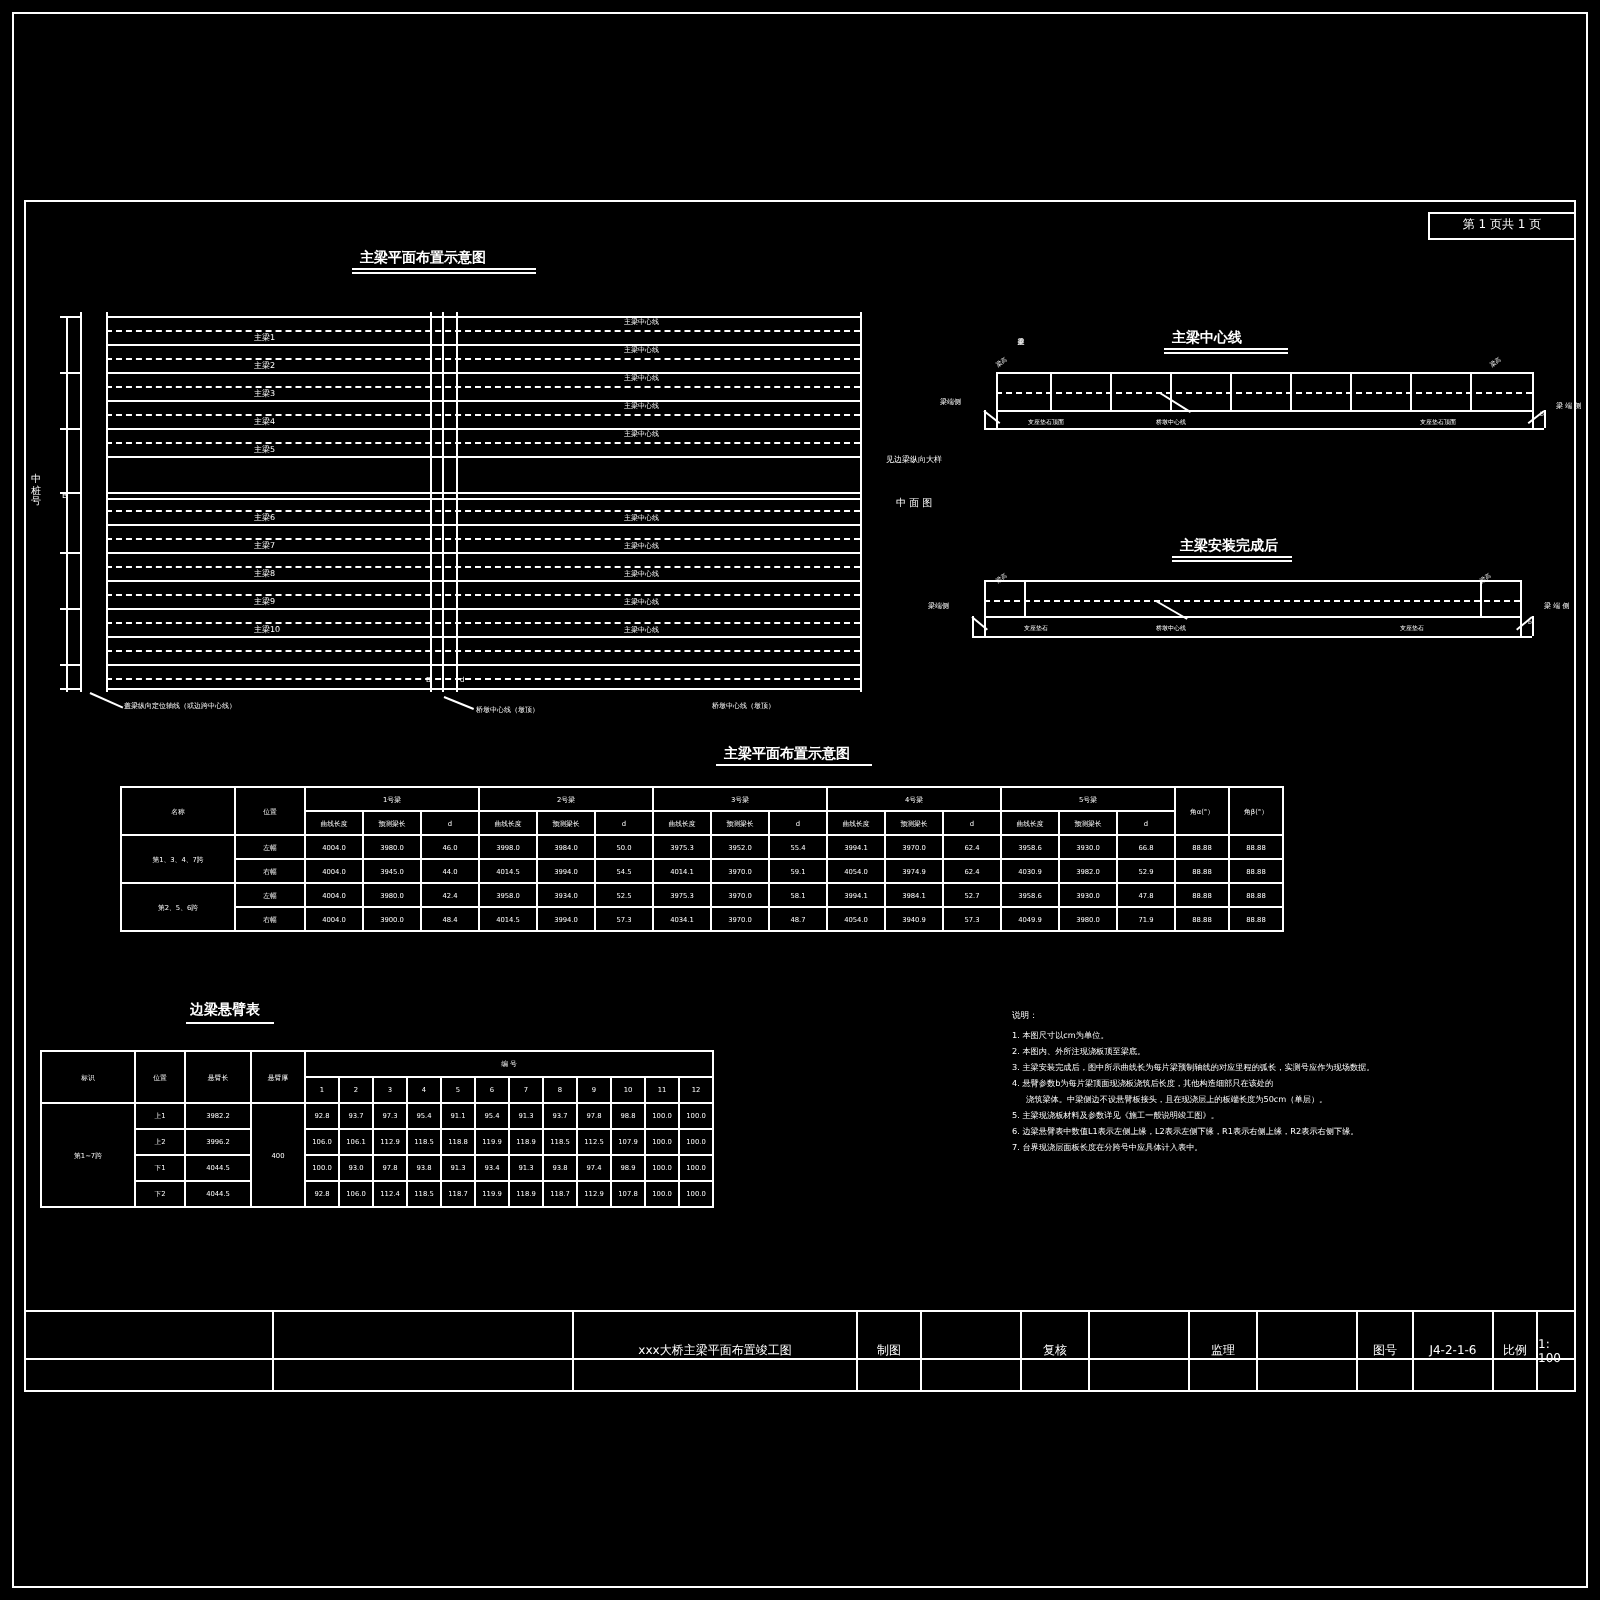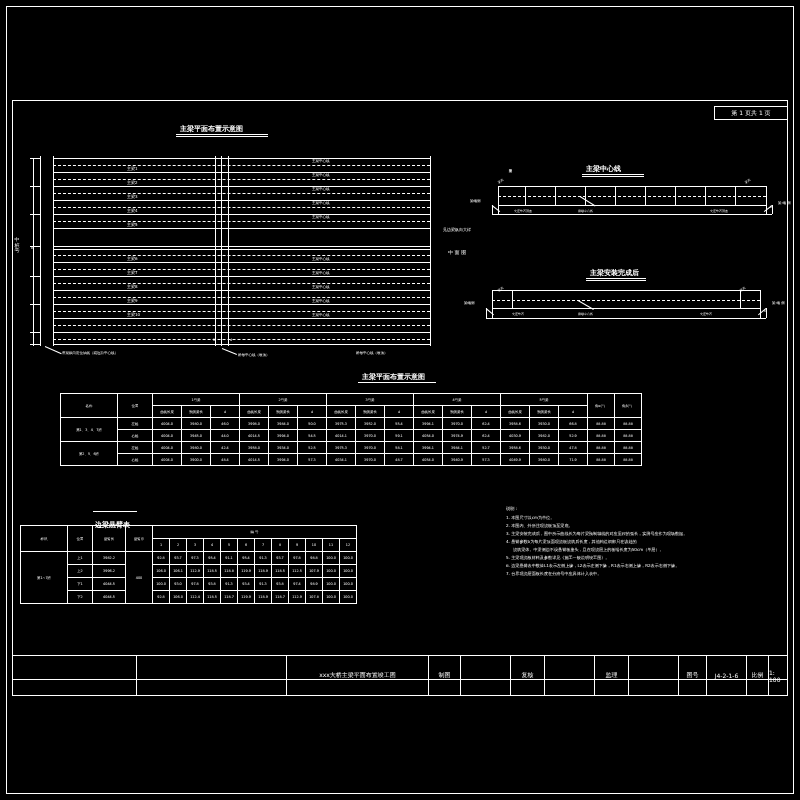--- a/index.html
+++ b/index.html
@@ -347,21 +347,21 @@
           <td class="cnum">57.3</td>
           <td class="cnum">4049.9</td>
           <td class="cnum">3980.0</td>
           <td class="cnum">71.9</td>
           <td class="cang">88.88</td>
           <td class="cang">88.88</td>
         </tr>
       </tbody>
   </table>
 
-  <div class="secTitle" style="left:95px;top:520px;">边梁悬臂表</div>
+  <div class="secTitle" style="left:95px;top:500px;">边梁悬臂表</div>
   <div class="ulbar" style="left:93px;top:511px;width:44px;"></div>
 
   <table class="cad" id="cantTable">
     <thead>
       <tr>
         <th class="c1" rowspan="2">标识</th>
         <th class="c2" rowspan="2">位置</th>
         <th class="c3" rowspan="2">悬臂长</th>
         <th class="c4" rowspan="2">悬臂厚</th>
         <th colspan="12">编 号</th>

